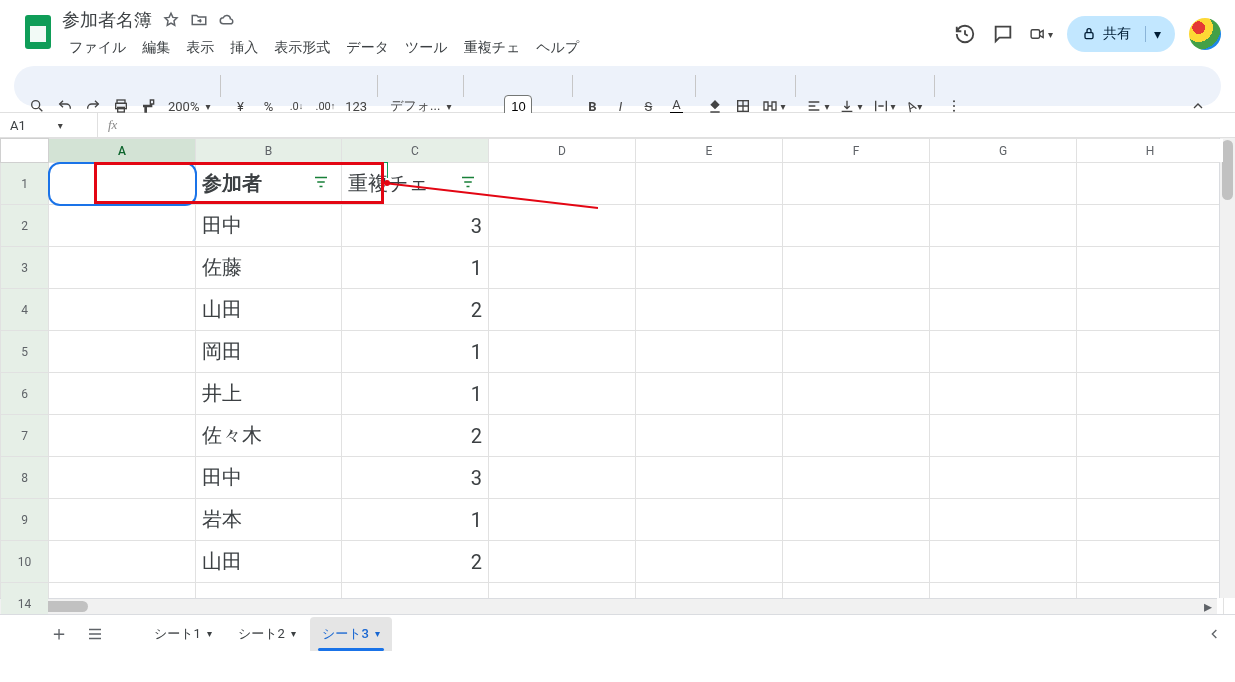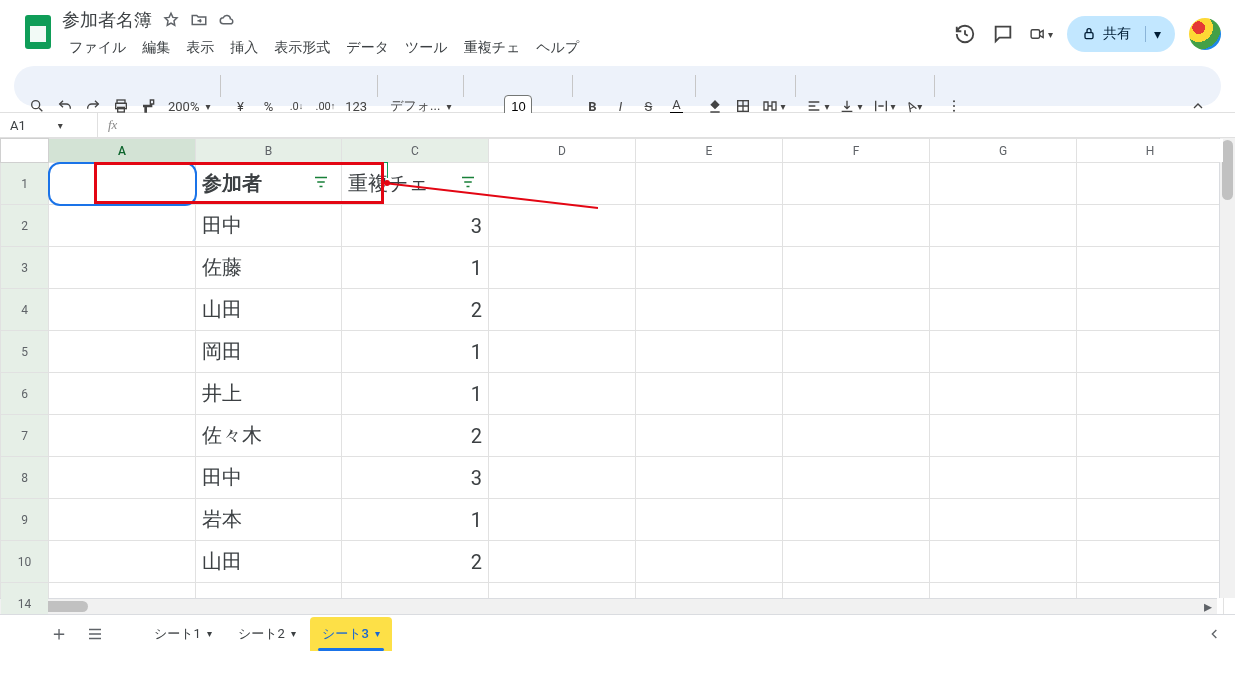--- a/index.html
+++ b/index.html
@@ -73,21 +73,21 @@
   .hscroll .track { flex:1; height:100%; position:relative;}
   .hscroll .thumb { position:absolute; left:20px; width:50px; top:2px; bottom:2px; background:#c1c1c1; border-radius:6px;}
   .hscroll .arrow { width:18px; height:100%; display:flex; align-items:center; justify-content:center; color:#5f6368; cursor:pointer;}
   .vscroll { position:absolute; top:0; bottom:16px; right:0; width:16px; background:#f1f1f1; border-left:1px solid #dadce0;}
   .vscroll .thumb { position:absolute; top:2px; height:60px; left:2px; right:2px; background:#c1c1c1; border-radius:6px;}
 
   
   .tabbar { height:38px; display:flex; align-items:center; border-top:1px solid #dadce0; padding:0 6px 0 44px; gap:6px; font-size:13px; color:#3c4043;}
   .tabbtn { width:30px; height:30px; display:flex; align-items:center; justify-content:center; cursor:pointer; border-radius:4px;}
   .sheet-tab { display:flex; align-items:center; gap:6px; height:34px; padding:0 12px; cursor:pointer; border-radius:4px 4px 0 0;}
-  .sheet-tab.active { background:#fde047; color:#1967d2; font-weight:500; position:relative;}
+  .sheet-tab.active { background:#e5e5e5; color:#1967d2; font-weight:500; position:relative;}
   .sheet-tab.active::after{content:"";position:absolute;left:8px;right:8px;bottom:0;height:3px;background:#1a73e8;border-radius:2px;}
   .sheet-tab .dd { font-size:10px;}
   .tabbar-spacer{flex:1;}
   .explore-arrow{width:28px;height:28px;display:flex;align-items:center;justify-content:center;cursor:pointer;}
 
   svg { display:block; }
 </style>
 </head>
 <body>
 

